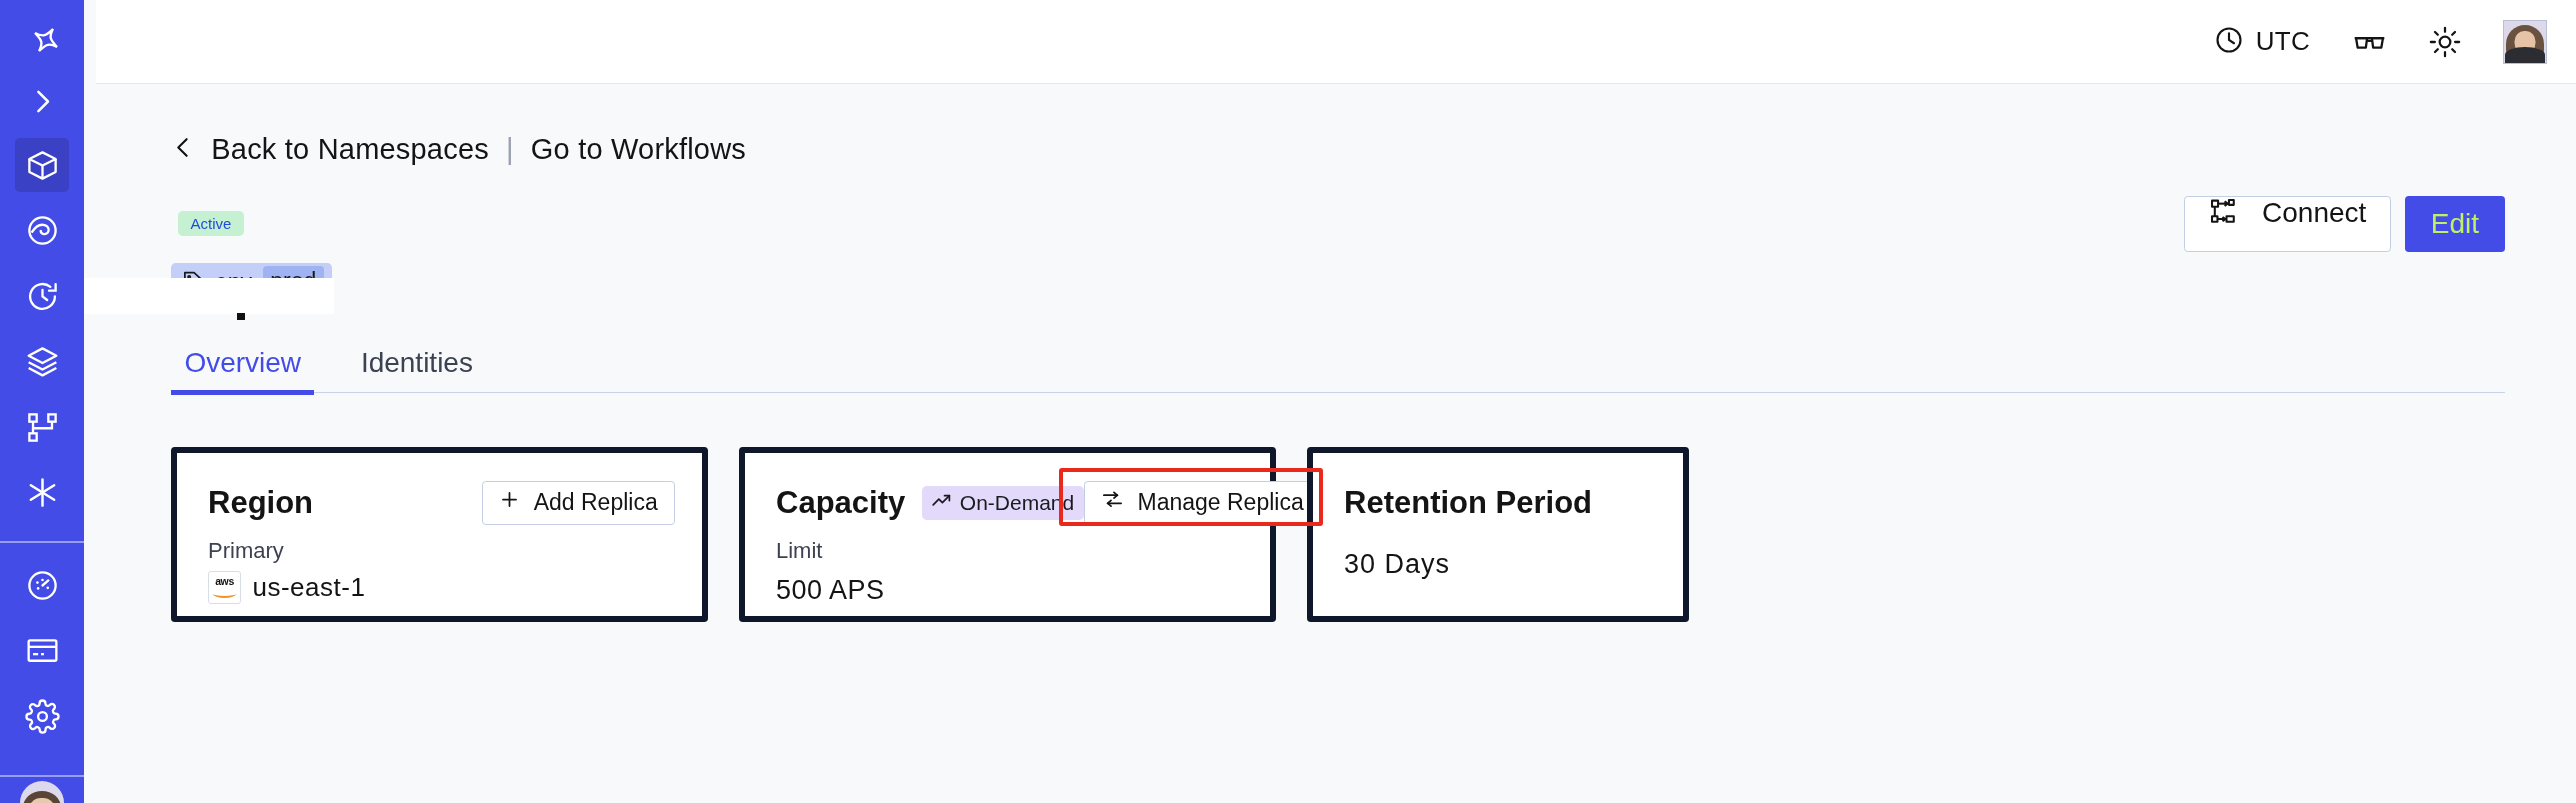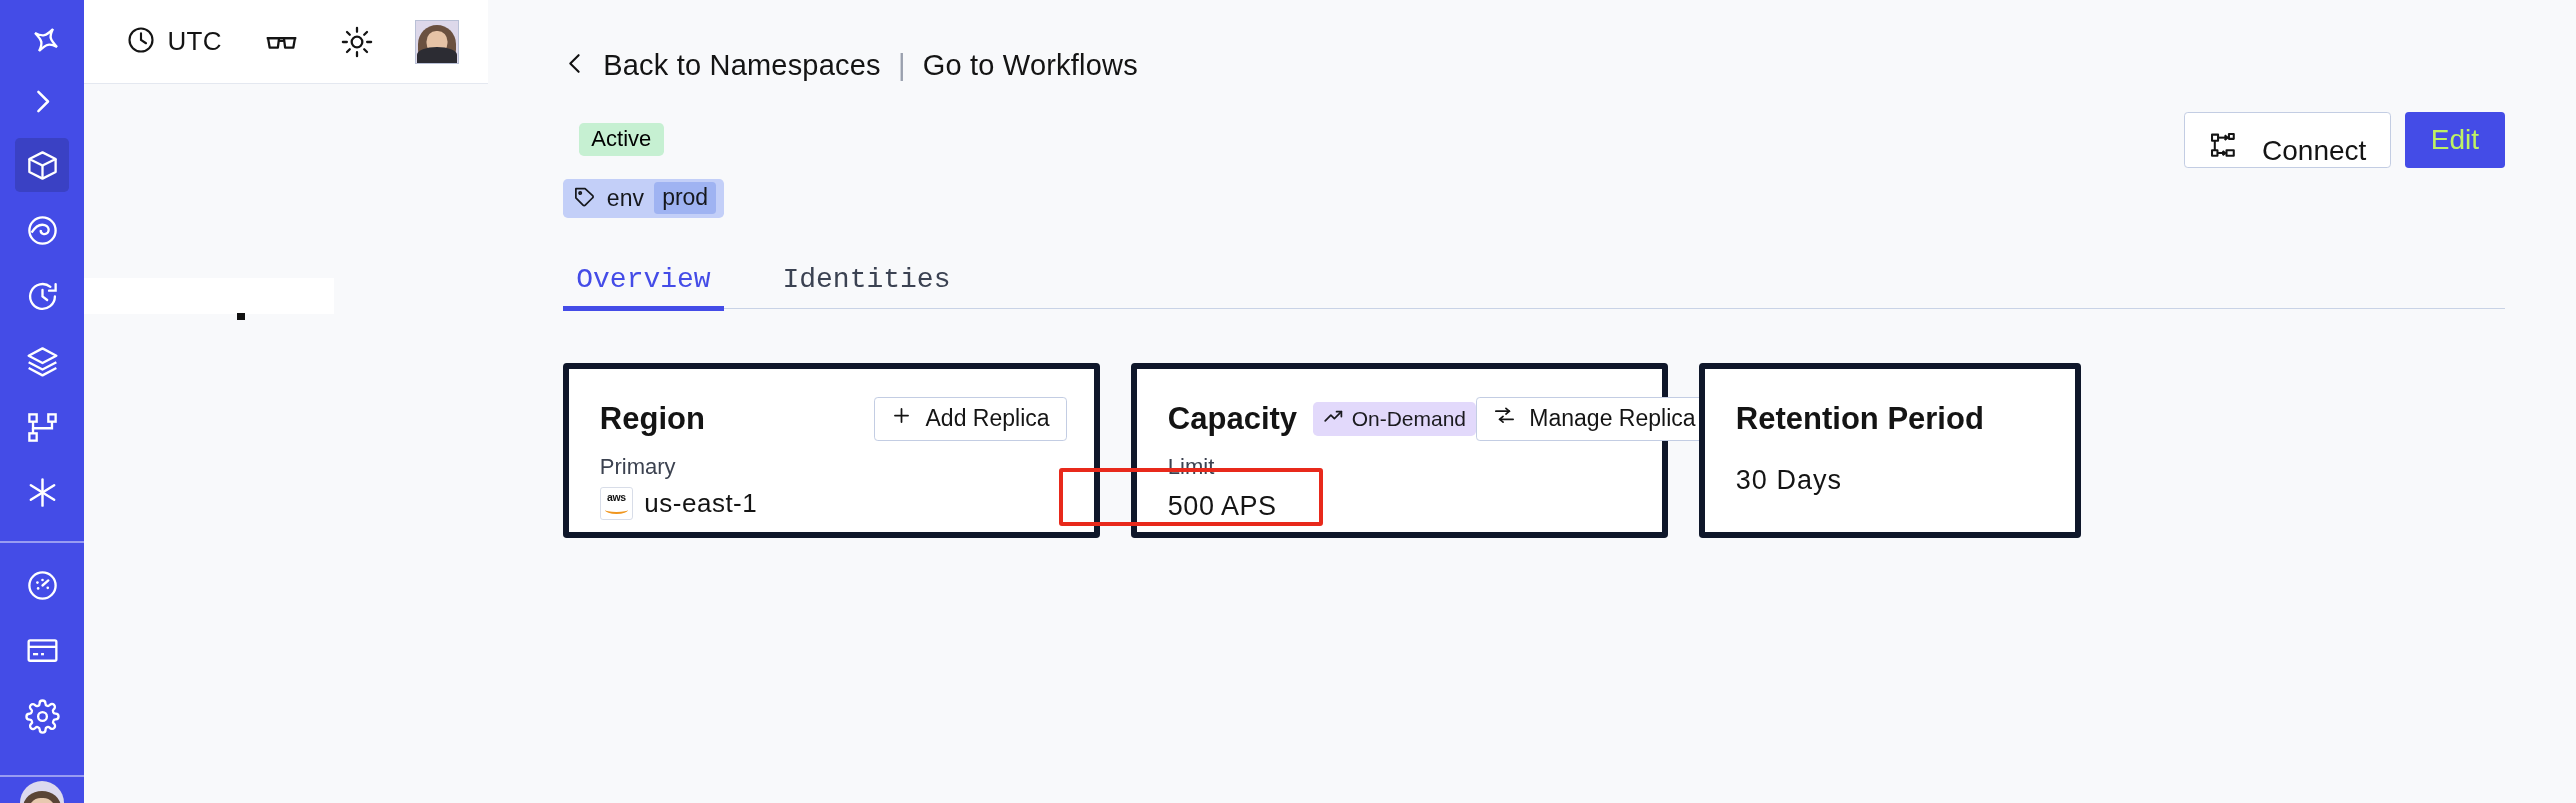--- a/index.html
+++ b/index.html
@@ -74,21 +74,23 @@
     border-radius: 50% 50% 32% 32%;
     background: #5a4436;
   }
 
   
   .main {
     flex: 1 1 auto;
     height: 804px;
     background: #F8F9FB;
     display: flex;
+    flex-direction: column;
     overflow: hidden;
+    padding-left: 12px;
   }
 
   
   .topbar {
     height: 84px;
     flex: 0 0 84px;
     background: #ffffff;
     border-bottom: 1px solid #E4E8F0;
     display: flex;
     align-items: center;
@@ -178,37 +180,37 @@
     z-index: 3;
   }
   .redaction-dot {
     position: absolute;
     left: 237px; top: 313px;
     width: 7.7px; height: 6.7px;
     background: #111;
     z-index: 4;
   }
   .badge-active {
-    margin-left: 16px;
+    margin-left: 7px;
     background: #C6F0D2;
-    color: #000000;
-    font-size: 22px;
+    color: #1d4ed8;
+    font-size: 15px;
     padding: 4.8px 12.5px 5.8px;
     border-radius: 4.8px;
     line-height: 1;
     white-space: nowrap;
   }
   .head-actions {
     margin-left: auto;
     display: flex;
     align-items: center;
     gap: 13.4px;
   }
   .btn-connect {
-    display: flex; align-items: flex-end; gap: 24px;
+    display: flex; align-items: flex-start; gap: 24px;
     height: 56px;
     padding: 0 24px;
     background: #ffffff;
     border: 1px solid #C3CDE3;
     border-radius: 3.8px;
     font-size: 28px;
     color: #141414;
     cursor: pointer;
     white-space: nowrap;
   }
@@ -240,25 +242,24 @@
     color: #16181d;
     background: #9FB3F2;
     border-radius: 3.8px;
     padding: 1.9px 7.7px 2.9px;
   }
 
   .tabs {
     margin-top: 35px;
     display: flex;
     align-items: flex-end;
-    gap: 16px;
+    gap: 4px;
     position: relative;
     border-bottom: 1.9px solid #C9D3E6;
     height: 56px;
-    font-family: Liberation Mono, monospace;
   }
   .tab {
     font-size: 28px;
     color: #3b4252;
     padding: 0 13.4px 13.4px;
     cursor: pointer;
     position: relative;
     white-space: nowrap;
   }
   .tab + .tab { margin-left: 29px; }

